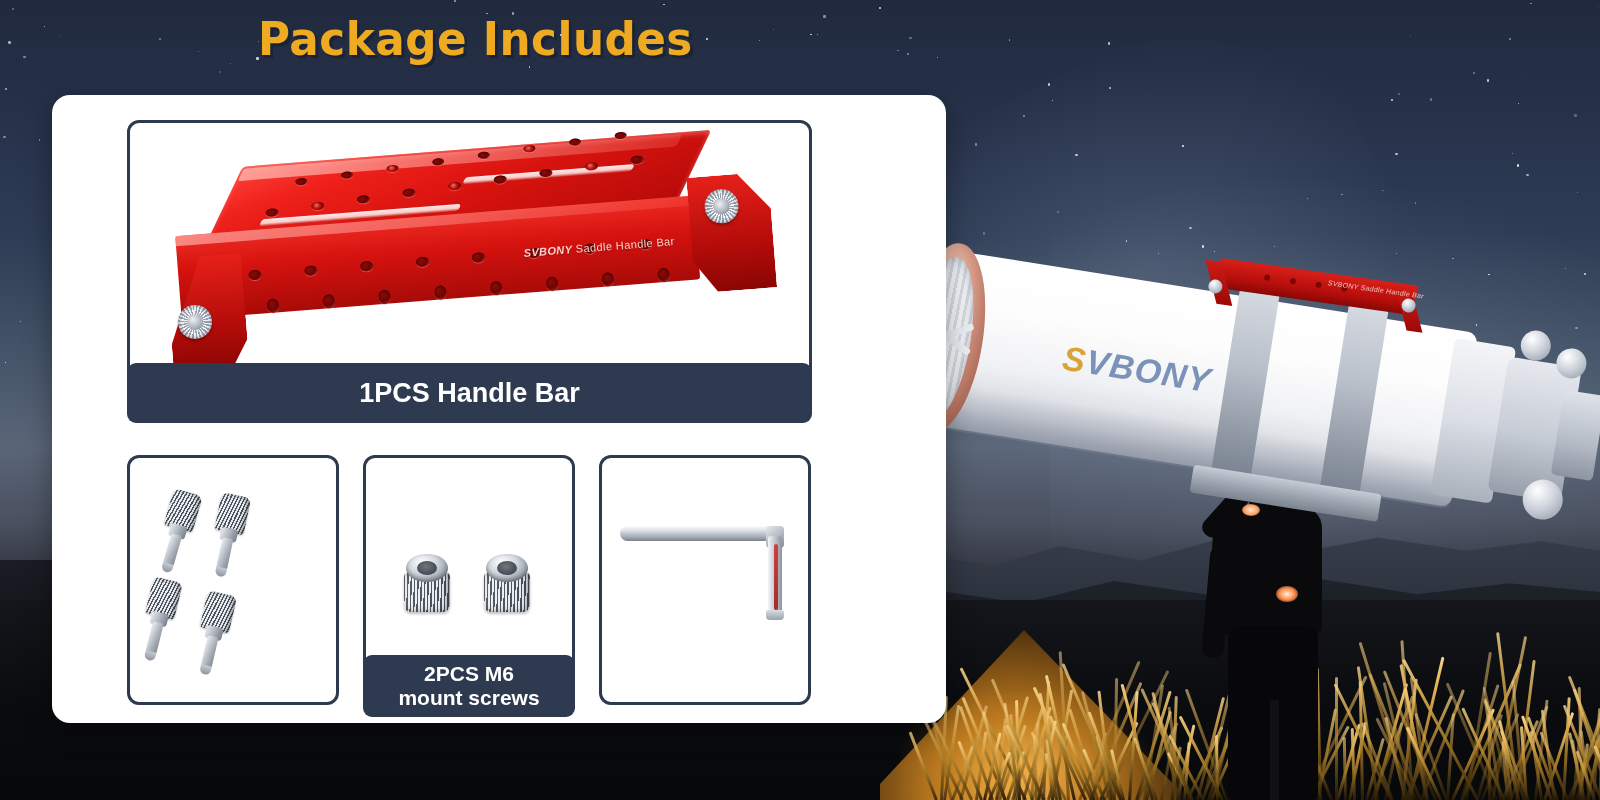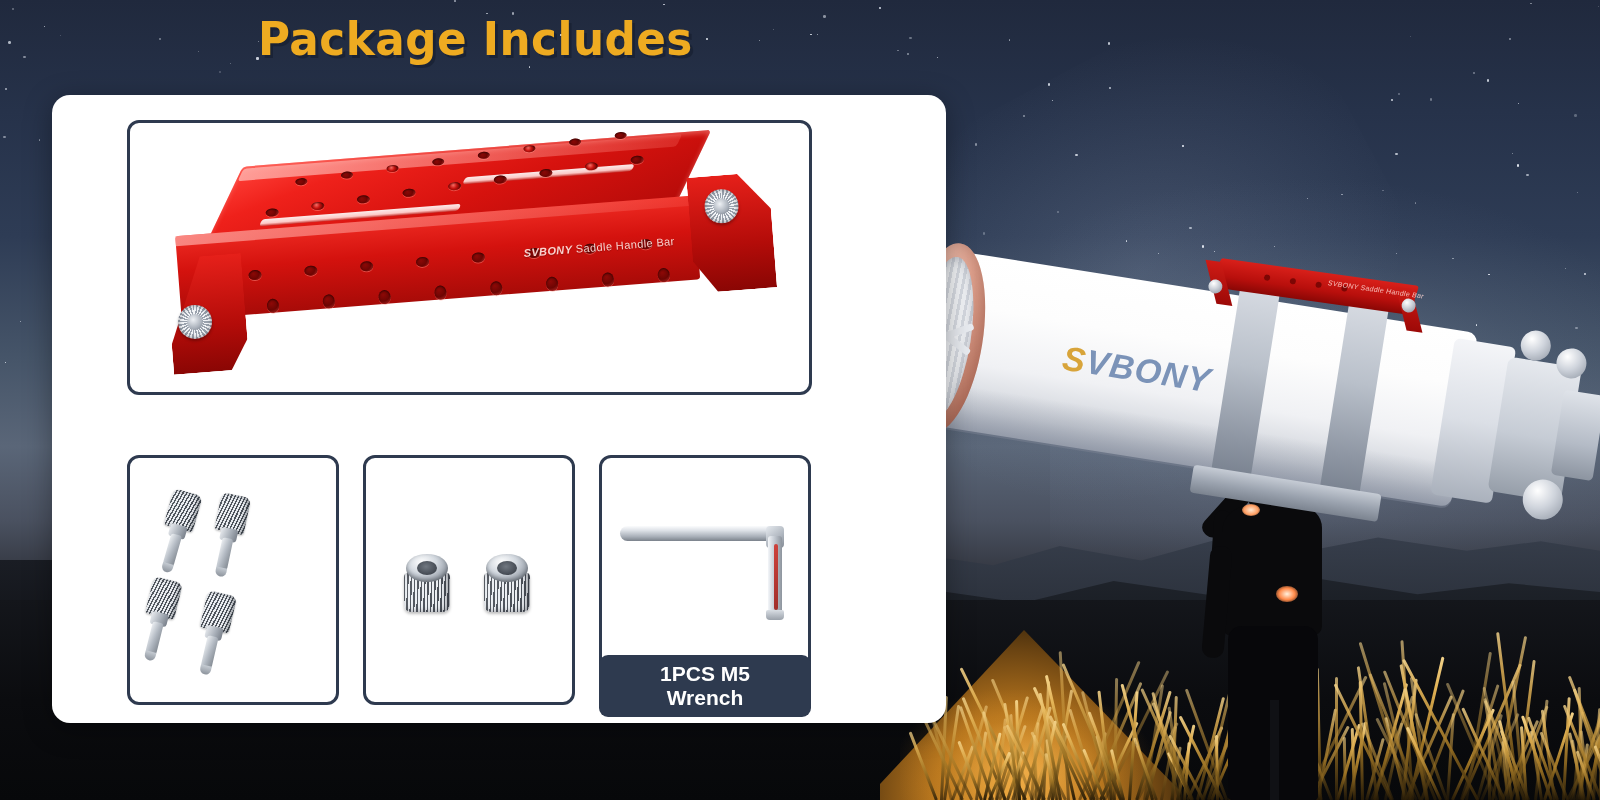--- a/index.html
+++ b/index.html
@@ -865,20 +865,23 @@
           </div>
         <div class="hb-screw" style="left:22px;top:148px"></div>
         <div class="hb-screw" style="left:556px;top:74px"></div>
         <div class="hb-brand">
           <b>SVBONY</b>
           <span>Saddle Handle Bar</span>
         </div>
       </div>
     </div>
   </div>
+  <div class="label-bar" id="label-main">
+    <span>1PCS Handle Bar</span>
+  </div>
 
   <div class="card card-sm" id="card-screws">
     <div class="scr" style="left:44px;top:30px;transform:rotate(16deg)">
       <div class="scr-head"></div>
       <div class="scr-neck"></div>
       <div class="scr-shaft"></div>
       <div class="scr-tip"></div>
     </div>
     <div class="scr" style="left:92px;top:34px;transform:rotate(12deg)">
       <div class="scr-head"></div>
@@ -904,29 +907,29 @@
     <div class="mscr" style="left:38px;top:92px">
       <div class="mscr-body"></div>
       <div class="mscr-top"></div>
       <div class="mscr-hex"></div>
     </div>
     <div class="mscr" style="left:118px;top:92px">
       <div class="mscr-body"></div>
       <div class="mscr-top"></div>
       <div class="mscr-hex"></div>
     </div>
+  </div>
+  <div class="label-bar label-sm" id="label-mount">
+    <span>2PCS M6</span>
+    <span>mount screws</span>
   </div>
 
   <div class="card card-sm" id="card-wrench">
     <div id="wrench">
       <div class="wr-long"></div>
       <div class="wr-elbow"></div>
       <div class="wr-short"></div>
       <div class="wr-red"></div>
       <div class="wr-tip"></div>
     </div>
   </div>
-  <div class="label-bar label-sm" id="label-wrench">
-    <span>1PCS M5</span>
-    <span>Wrench</span>
-  </div>
 
 </div>
 
 </body></html>

